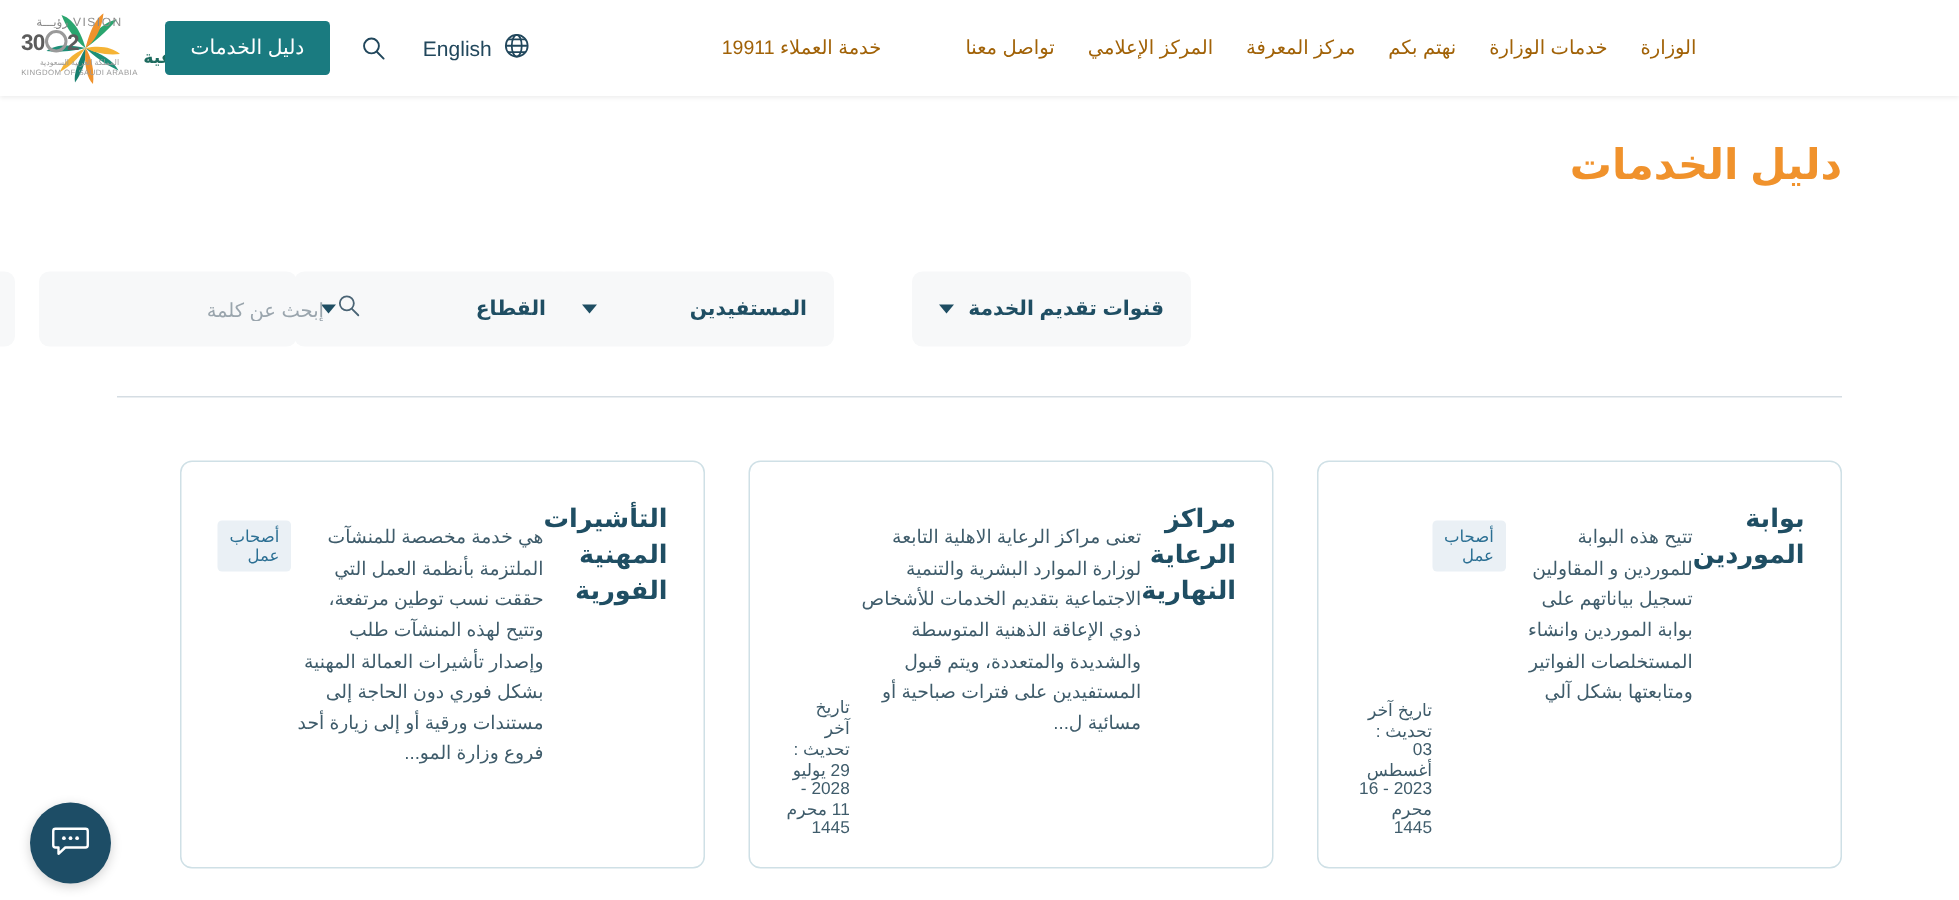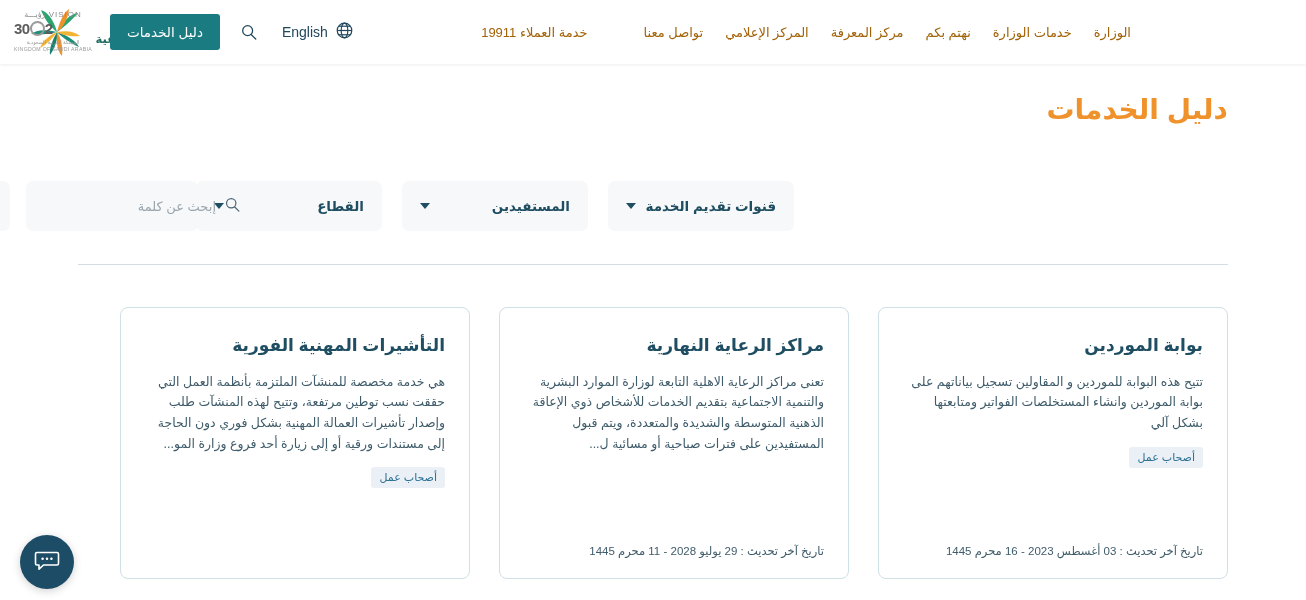--- a/index.html
+++ b/index.html
@@ -194,21 +194,21 @@
   }
   .chev {
     width: 0; height: 0;
     border-left: 5.5px solid transparent;
     border-right: 5.5px solid transparent;
     border-top: 6px solid #1f4e63;
     flex: none;
   }
 
   .chip-sector     { right: 846px; width: 186px; }
-  .chip-beneficiary{ right: 640px; width: 186px; }
+  .chip-beneficiary{ right: 672px; width: 186px; }
   .chip-channels   { right: 434px; width: 186px; }
 
   .search-box {
     position: absolute;
     top: 0;
     right: 1030px;
     width: 172px;
     height: 50px;
     background: #f7f8f9;
     border-radius: 7px;
@@ -262,21 +262,21 @@
     margin-top: 42px;
   }
   .service-card {
     width: 350px;
     min-height: 272px;
     background: #ffffff;
     border: 1px solid #cfe0e6;
     border-radius: 8px;
     padding: 26px 24px 20px 24px;
     display: flex;
-    flex-direction: column;
+    flex-direction: row;
     text-align: right;
   }
   .card-title {
     font-size: 17px;
     font-weight: bold;
     color: #1f4e63;
     line-height: 1.4;
   }
   .card-desc {
     margin-top: 14px;

